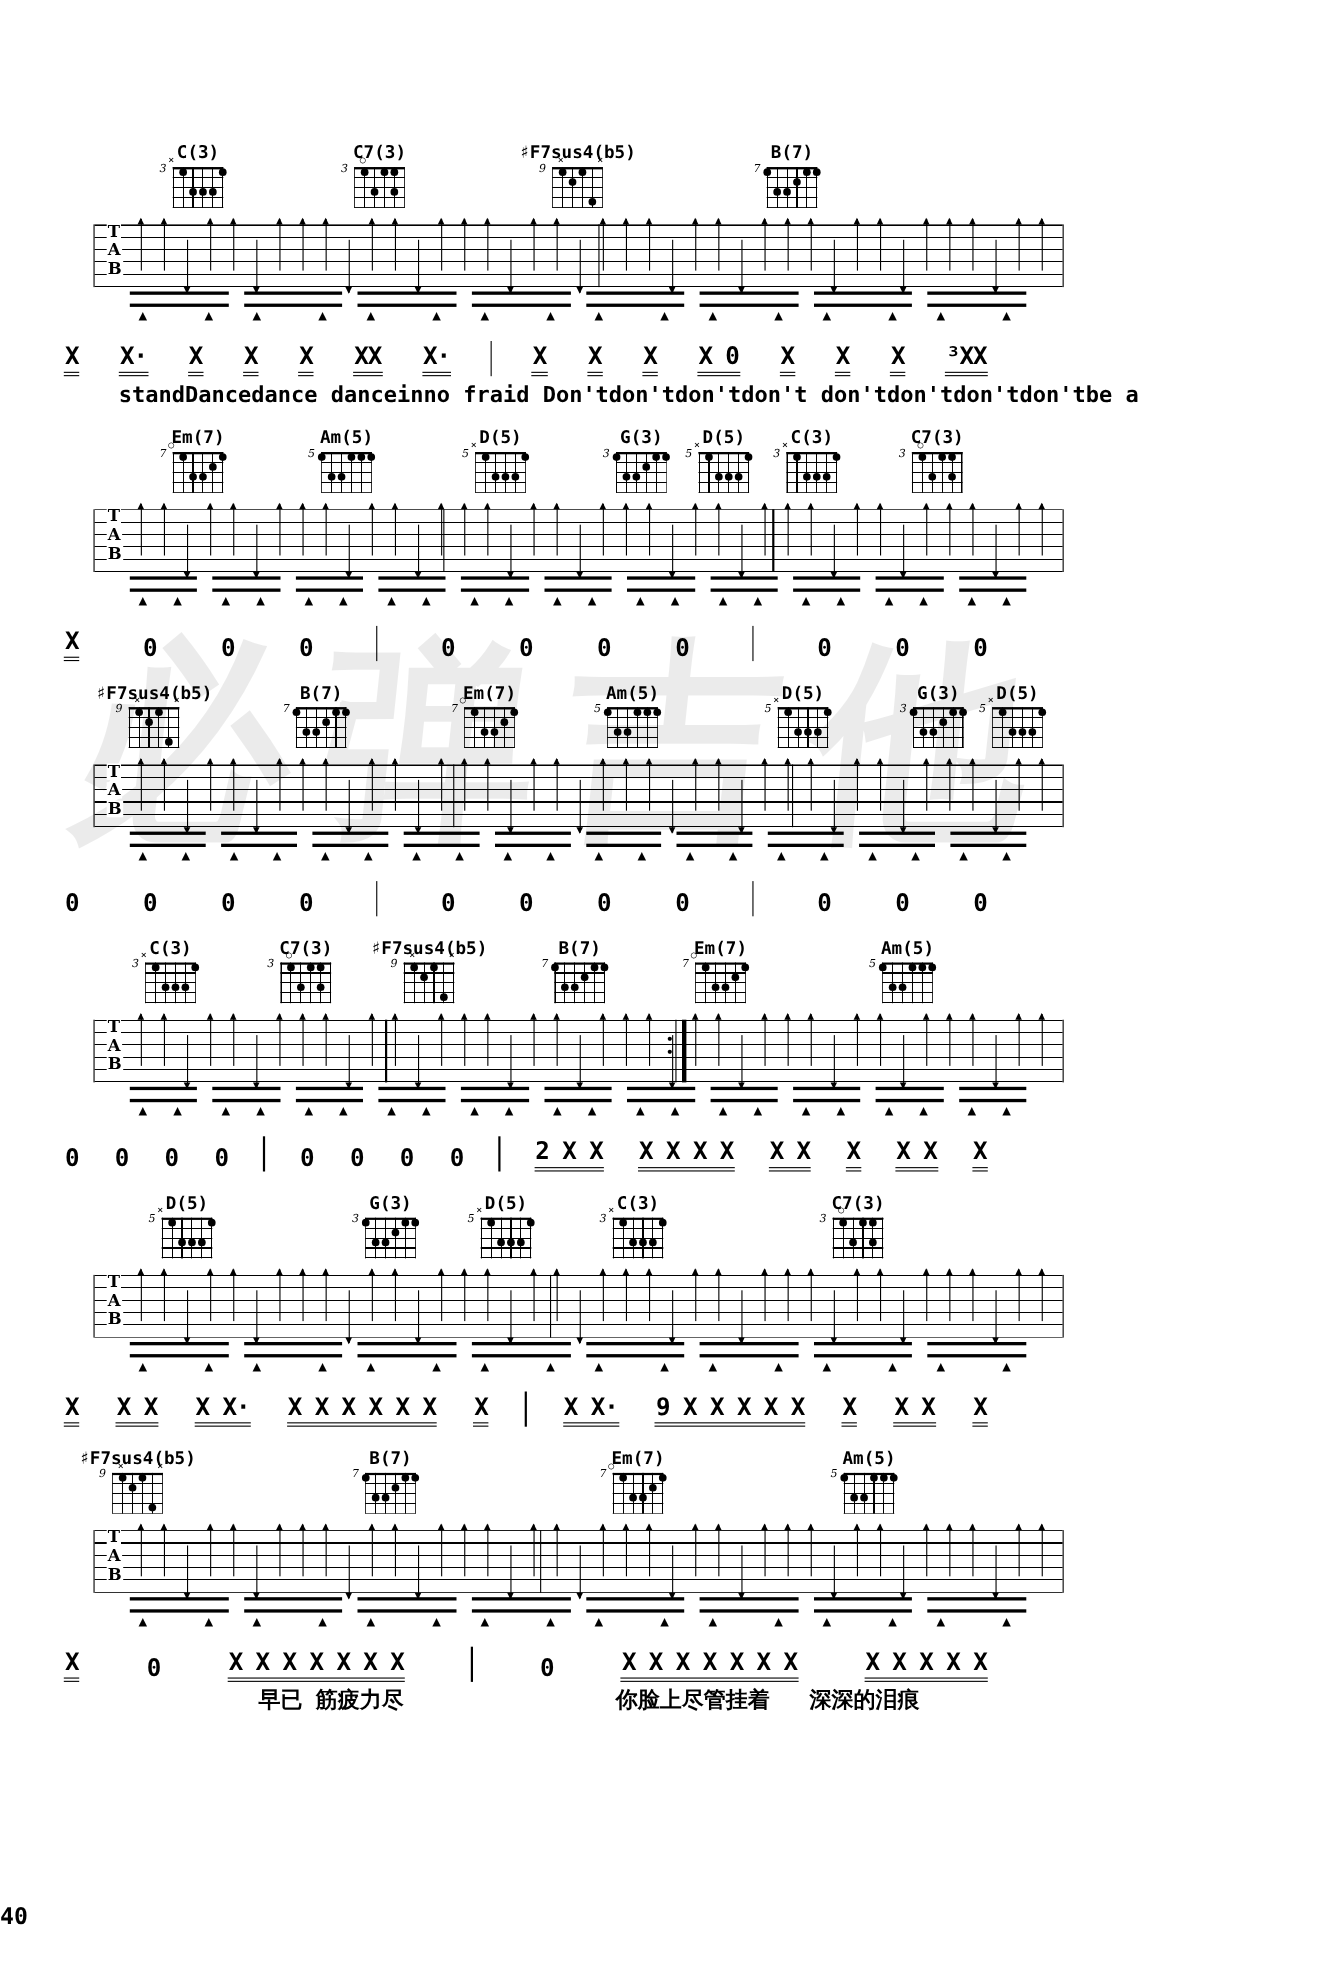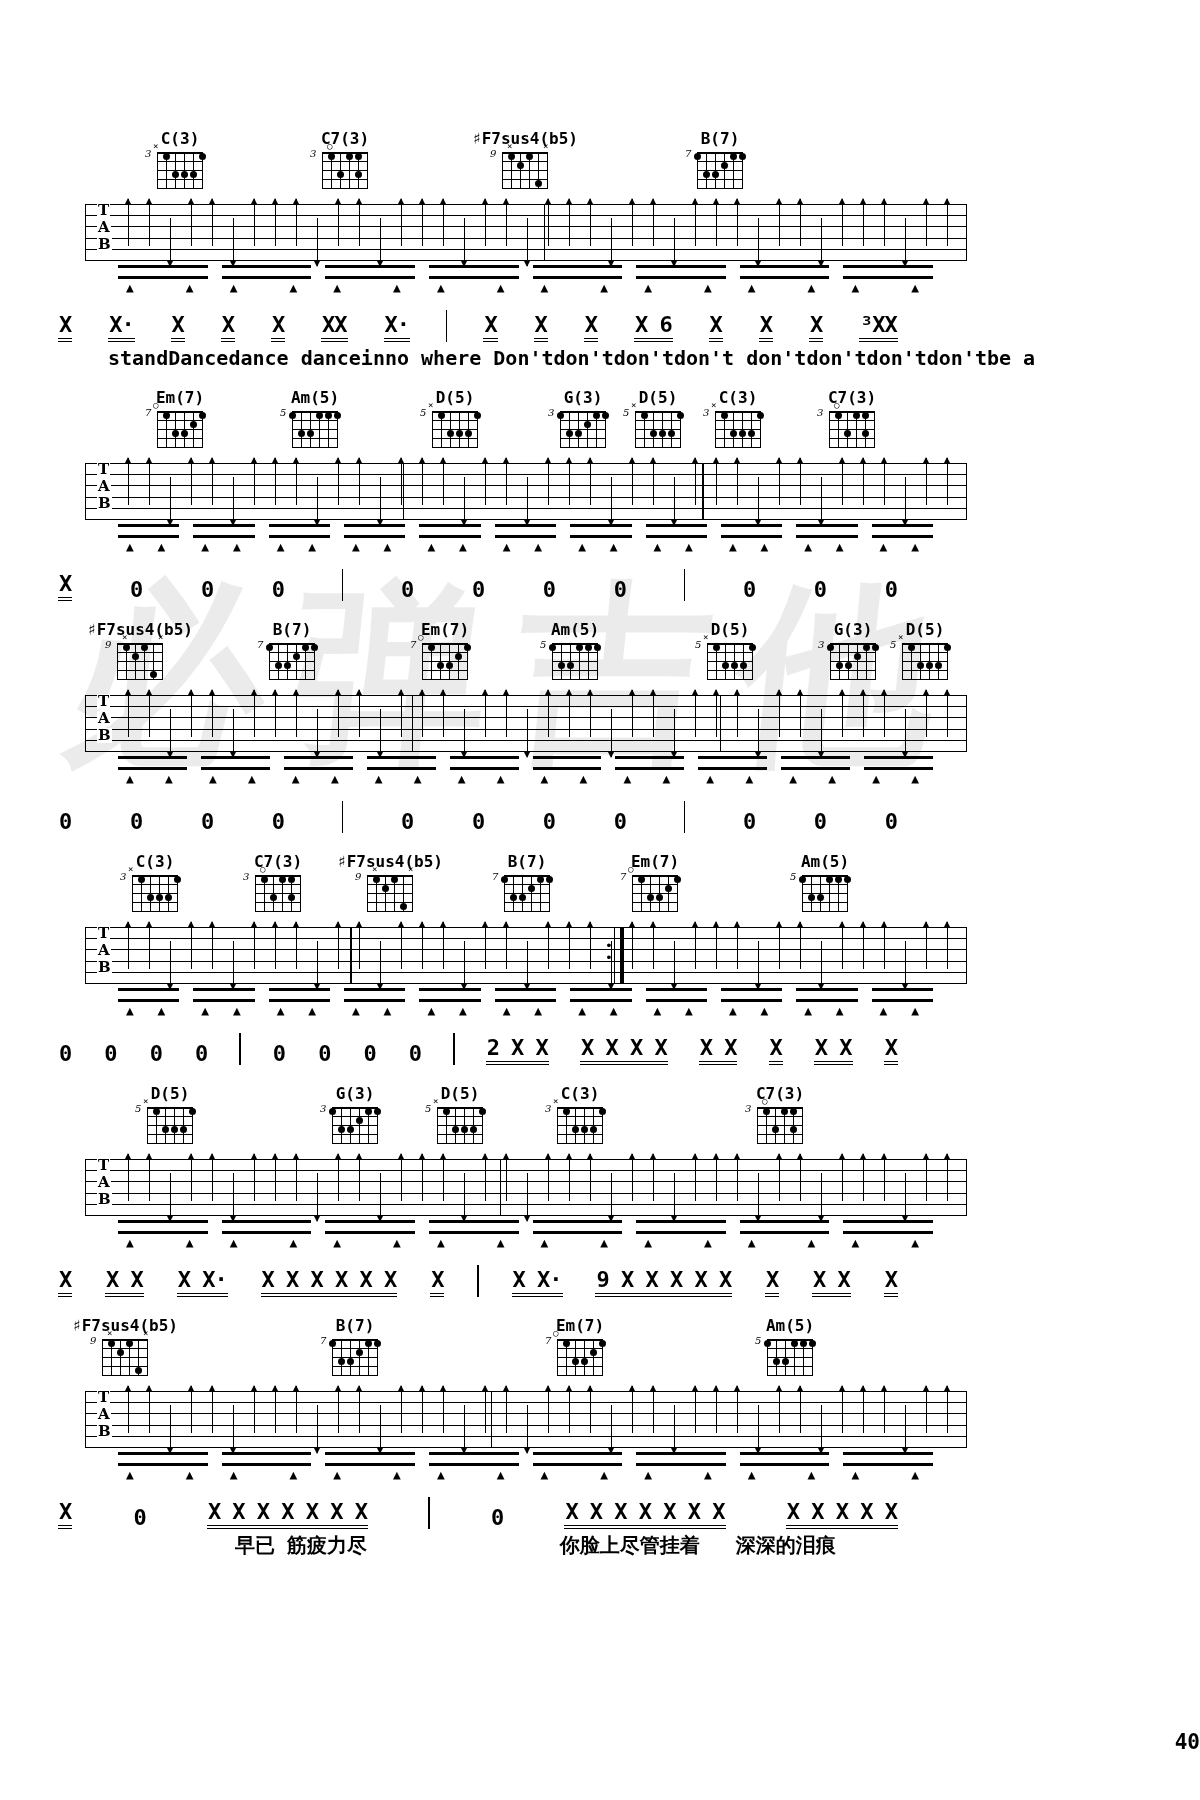--- a/index.html
+++ b/index.html
@@ -43,21 +43,21 @@
   .btris{display:flex;justify-content:space-between;padding:3px 14px 0 8px;
         font-size:13px;line-height:12px;}
   .rhythm{margin:16px 0 0 58px;width:840px;display:flex;justify-content:space-between;
         align-items:flex-end;font-family:"DejaVu Sans Mono",monospace;font-weight:bold;
         font-size:22px;line-height:1.05;}
   .tok{white-space:pre;letter-spacing:-1px;padding:0 1px;}
   .tok.beam{border-bottom:4px double #000;padding-bottom:2px;}
   .rbar{width:1.5px;background:#000;height:32px;align-self:center;}
   .lyric{margin-top:5px;font-family:"DejaVu Sans Mono","DejaVu Sans",monospace;
         font-weight:bold;font-size:20px;white-space:pre;line-height:1.1;}
-  .pagenum{position:absolute;bottom:46px;left:0;right:0;text-align:right;
+  .pagenum{position:absolute;bottom:46px;left:0;right:0;text-align:left;
         font-size:21px;font-weight:bold;z-index:1;margin-top:20px;}
 </style>
 </head>
 <body>
 
 <div class="page">
   <div class="watermark">必弹吉他</div>
   <div class="systems">
       <div class="system">
         <div class="chords-row">
@@ -227,27 +227,27 @@
           <div class="tok beam">X·</div>
           <div class="tok beam">X</div>
           <div class="tok beam">X</div>
           <div class="tok beam">X</div>
           <div class="tok beam">XX</div>
           <div class="tok beam">X·</div>
           <div class="rbar"></div>
           <div class="tok beam">X</div>
           <div class="tok beam">X</div>
           <div class="tok beam">X</div>
-          <div class="tok beam">X 6</div>
+          <div class="tok beam">X 0</div>
           <div class="tok beam">X</div>
           <div class="tok beam">X</div>
           <div class="tok beam">X</div>
           <div class="tok beam">³XX</div>
         </div>
-        <div class="lyric" style="padding-left: 108px;">standDancedance danceinno where Don'tdon'tdon'tdon't don'tdon'tdon'tdon'tbe a</div>
+        <div class="lyric" style="padding-left: 108px;">standDancedance danceinno fraid Don'tdon'tdon'tdon't don'tdon'tdon'tdon'tbe a</div>
       </div>
       <div class="system">
         <div class="chords-row">
           <div class="chord" style="left: 150px;">
             <div class="chord-name">Em(7)</div>
             <div class="gridwrap">
               <div class="fret">7</div>
               <div class="mark" style="left: -4px;">○</div>
               <div class="grid">
                 <div class="dot" style="left: 6px; top: 1px;"></div>

